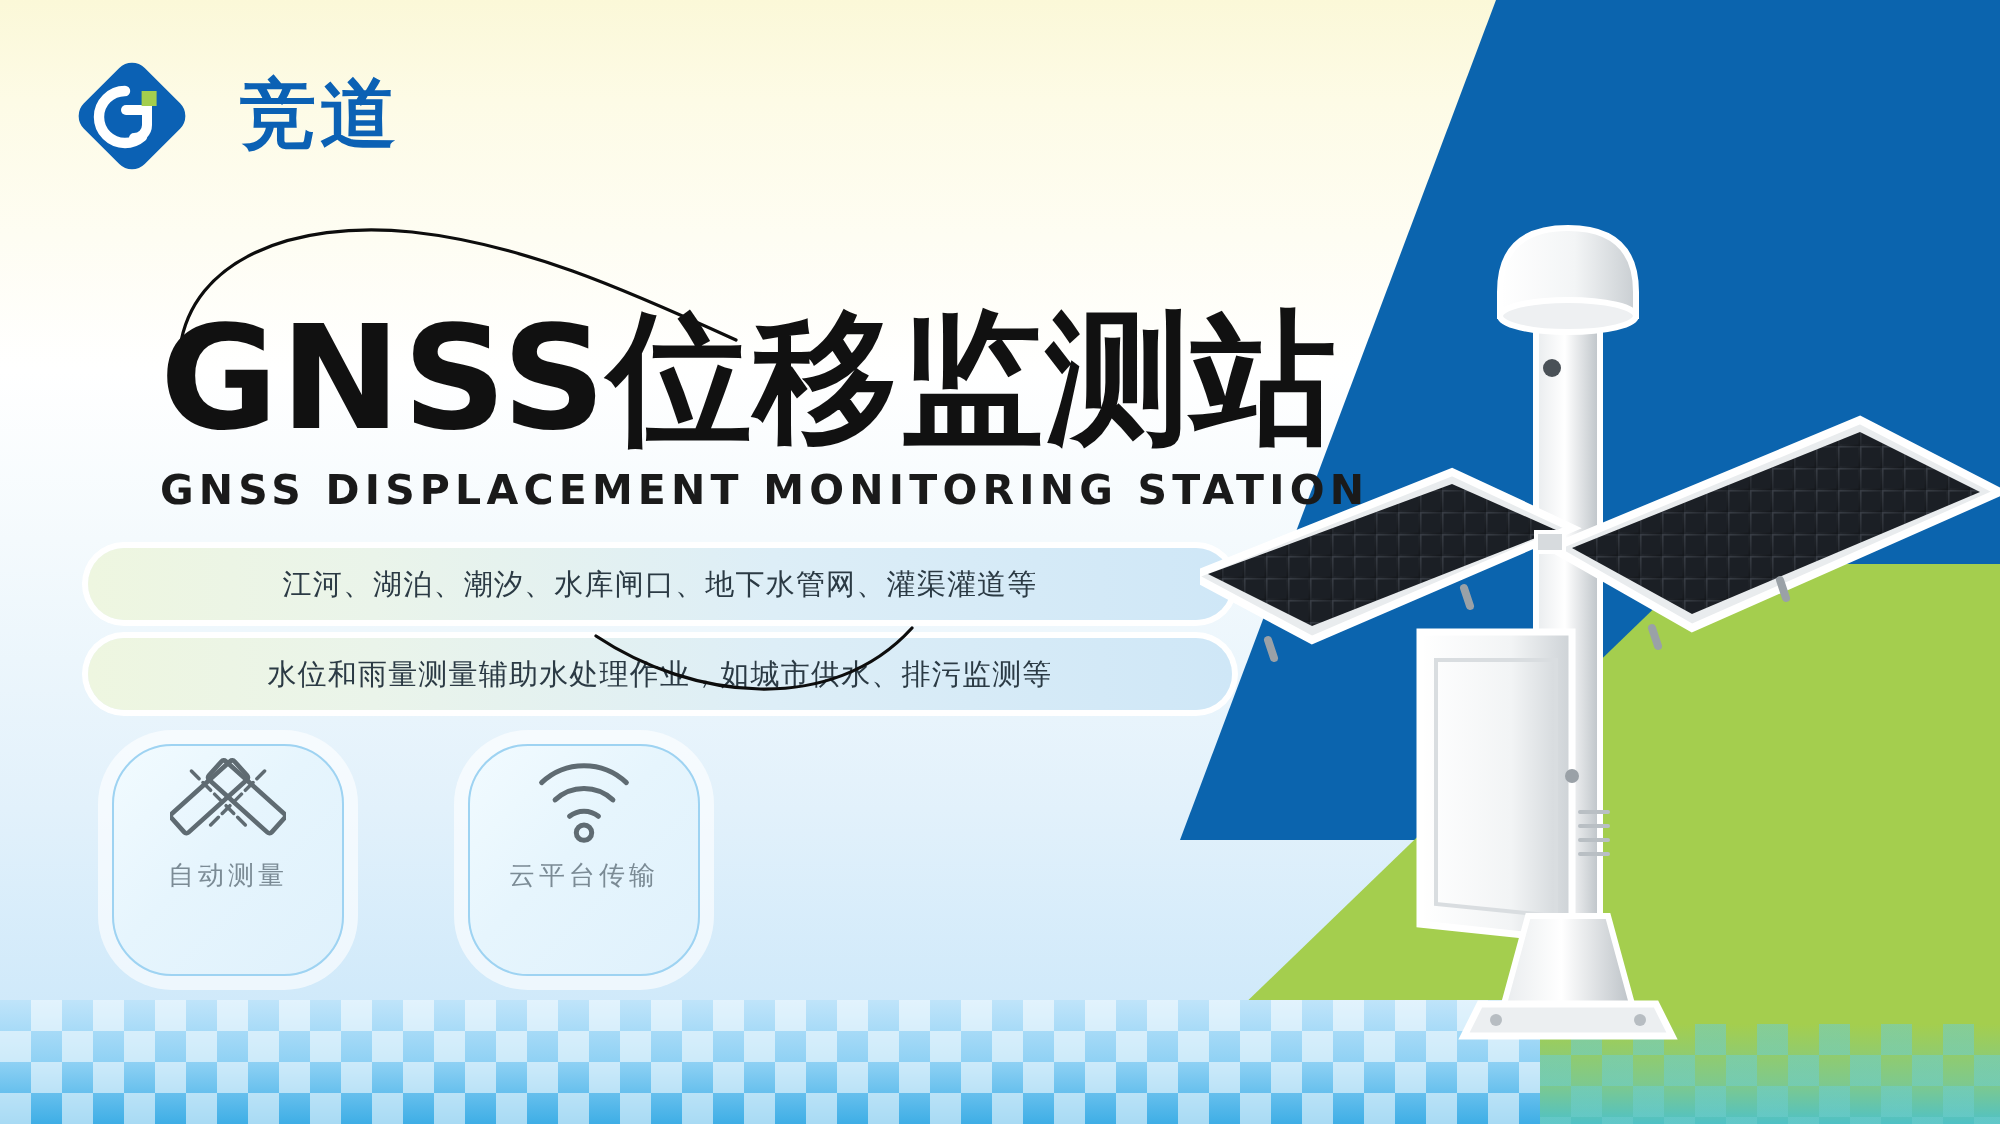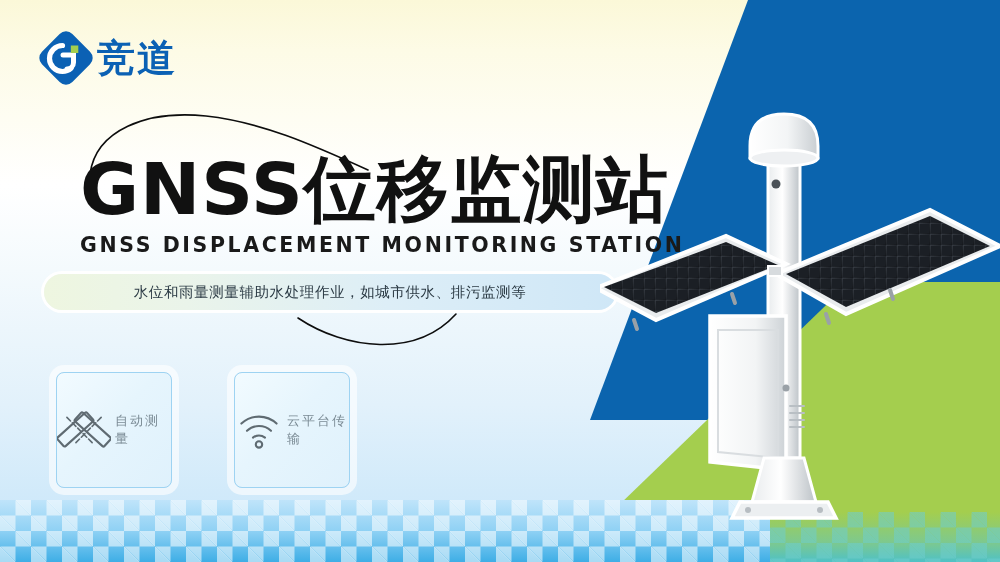--- a/index.html
+++ b/index.html
@@ -34,21 +34,21 @@
     position:absolute;bottom:0;right:0;height:50px;width:230px;
     background-image:
       linear-gradient(45deg,rgba(110,205,205,.55) 25%,transparent 25%,transparent 75%,rgba(110,205,205,.55) 75%),
       linear-gradient(45deg,rgba(110,205,205,.55) 25%,transparent 25%,transparent 75%,rgba(110,205,205,.55) 75%),
       linear-gradient(180deg,#a4ce4e 0%,#7ec98d 60%,#4fc1c6 100%);
     background-size:31px 31px,31px 31px,100% 100%;
     background-position:0 0,15.5px 15.5px,0 0;
   }
 
   
-  .logo{position:absolute;left:36px;top:28px;display:flex;align-items:center;gap:1px;}
+  .logo{position:absolute;left:36px;top:28px;display:flex;align-items:center;gap:24px;}
   .logo-mark{width:60px;height:60px;position:relative;}
   .logo-text{font-size:38px;font-weight:bold;color:#0b61b4;letter-spacing:2px;line-height:1;}
 
   
   .title-zone{position:absolute;left:80px;top:152px;width:560px;}
   .title-main{
     font-size:72px;font-weight:bold;color:#111;letter-spacing:1px;line-height:1.04;
     white-space:nowrap;font-family:"DejaVu Sans","Liberation Sans",sans-serif;
   }
   .title-sub{
@@ -63,25 +63,25 @@
   .bar{
     height:36px;border-radius:18px;display:flex;align-items:center;justify-content:center;
     background:linear-gradient(90deg,#eef6e0 0%,#eaf4ea 25%,#ddeef7 60%,#cfe7f7 100%);
     box-shadow:0 0 0 3px #ffffff;
     color:#2b3a44;font-size:14.5px;letter-spacing:.6px;margin-bottom:9px;
   }
 
   
   .cards{position:absolute;left:56px;top:372px;display:flex;gap:62px;}
   .card{
-    width:114px;height:114px;border-radius:8px;
+    width:114px;height:114px;border-radius:30px;
     background:linear-gradient(135deg,#f2fbff 0%,#e6f5fd 45%,#dff1fc 100%);
     border:1.6px solid #9ed3f2;
     box-shadow:0 0 0 7px rgba(255,255,255,.62);
-    display:flex;flex-direction:row;align-items:center;justify-content:flex-end;gap:4px;
+    display:flex;flex-direction:column;align-items:center;justify-content:flex-start;gap:4px;
   }
   .card-icon{width:58px;height:52px;display:block;}
   .card-label{font-size:13px;color:#7b8b95;letter-spacing:2px;}
 
   
   .device{position:absolute;left:600px;top:58px;width:400px;height:470px;}
 </style>
 </head>
 <body>
 
@@ -109,20 +109,21 @@
   <svg class="swoosh" viewBox="0 0 290 72">
     <path d="M4 70 C10 26, 60 6, 120 12 C175 18, 225 40, 282 66" fill="none" stroke="#0d0d0d" stroke-width="1.6" stroke-linecap="round"></path>
   </svg>
 
   <div class="title-zone">
     <div class="title-main">GNSS位移监测站</div>
     <div class="title-sub">GNSS DISPLACEMENT MONITORING STATION</div>
   </div>
 
   <div class="bars">
+    <div class="bar">江河、湖泊、潮汐、水库闸口、地下水管网、灌渠灌道等</div>
     <div class="bar">水位和雨量测量辅助水处理作业，如城市供水、排污监测等</div>
   </div>
 
   <svg class="swoosh2" viewBox="0 0 200 50">
     <path d="M2 12 C50 44, 120 52, 160 8" fill="none" stroke="#0d0d0d" stroke-width="1.6" stroke-linecap="round"></path>
   </svg>
 
   <div class="cards">
 
     <div class="card">

